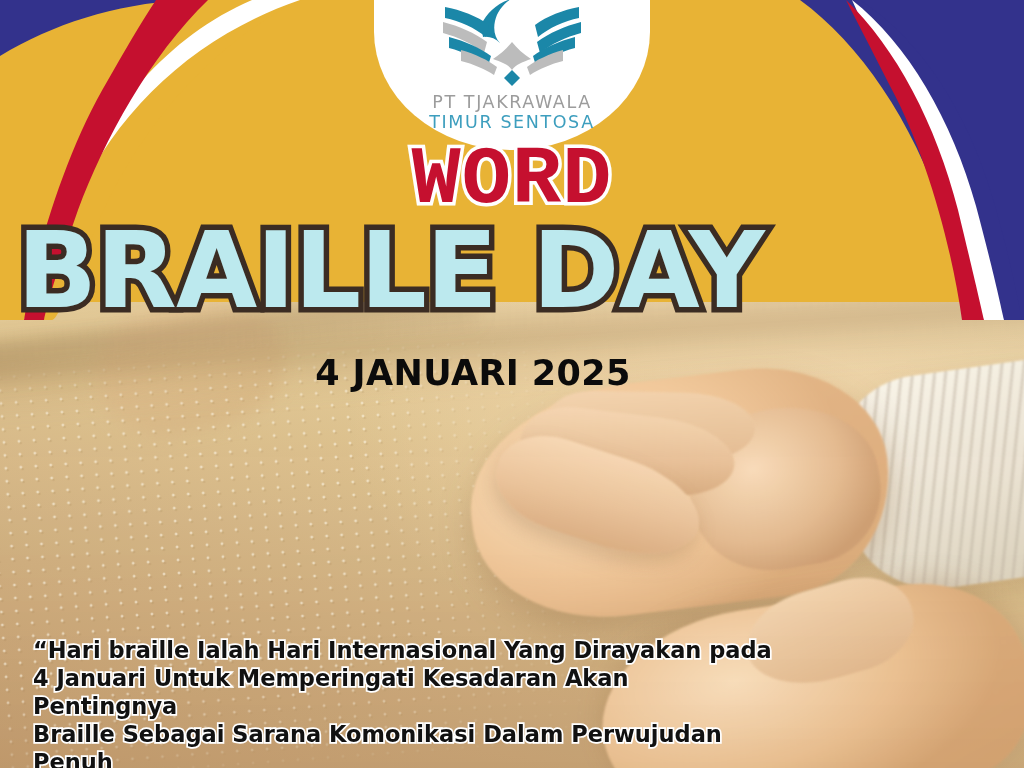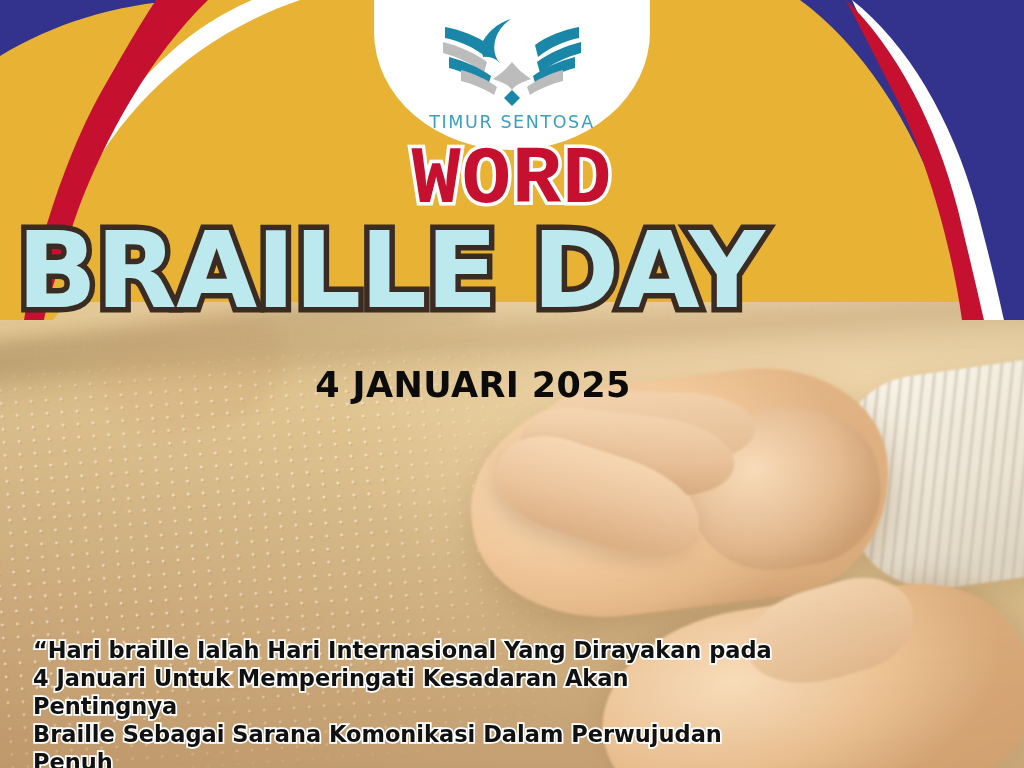--- a/index.html
+++ b/index.html
@@ -183,21 +183,20 @@
   }
   .date{
     position:absolute;left:0;top:353px;width:1024px;
     text-align:center;
     padding-right:78px;box-sizing:border-box;
     font-family:"DejaVu Sans",sans-serif;
     font-weight:700;
     font-size:35px;
     letter-spacing:.4px;
     color:#0B0B0B;
-    margin-top:12px;
   }
 
   
   .quote{
     position:absolute;left:33px;top:636px;width:740px;
     font-family:"DejaVu Sans",sans-serif;
     font-weight:700;
     font-size:22.5px;
     line-height:28px;
     color:#111111;
@@ -256,20 +255,21 @@
       <path d="M6,30 C22,34 38,41 50,50 L47,61 C36,52 21,45 6,41 Z" fill="#BCBCBC"></path>
       <path d="M12,45 C28,49 43,56 54,64 L51,74 C41,66 27,60 12,56 Z" fill="#1B87A8"></path>
       <path d="M24,58 C38,62 51,68 60,75 L57,83 C48,77 36,72 24,69 Z" fill="#BCBCBC"></path>
       <path d="M142,15 C126,18 110,24 98,33 L101,45 C112,36 127,29 142,26 Z" fill="#1B87A8"></path>
       <path d="M144,30 C128,34 112,41 100,50 L103,61 C114,52 129,45 144,41 Z" fill="#1B87A8"></path>
       <path d="M138,45 C122,49 107,56 96,64 L99,74 C109,66 123,60 138,56 Z" fill="#1B87A8"></path>
       <path d="M126,58 C112,62 99,68 90,75 L93,83 C102,77 114,72 126,69 Z" fill="#BCBCBC"></path>
       <path d="M75,50 C70,56 64,62 56,67 C64,70 71,72 75,78 C79,72 86,70 94,67 C86,62 80,56 75,50 Z" fill="#BCBCBC"></path>
       <path d="M75,78 L83,86 L75,94 L67,86 Z" fill="#1B87A8"></path>
     </svg>
+    <div class="logo-line1">PT TJAKRAWALA</div>
     <div class="logo-line2">TIMUR SENTOSA</div>
   </div>
 
   <div class="word">WORD</div>
 
   <div class="braille-day">BRAILLE DAY</div>
 
   <div class="date">4 JANUARI 2025</div>
 
   <div class="quote">“Hari braille Ialah Hari Internasional Yang Dirayakan pada

